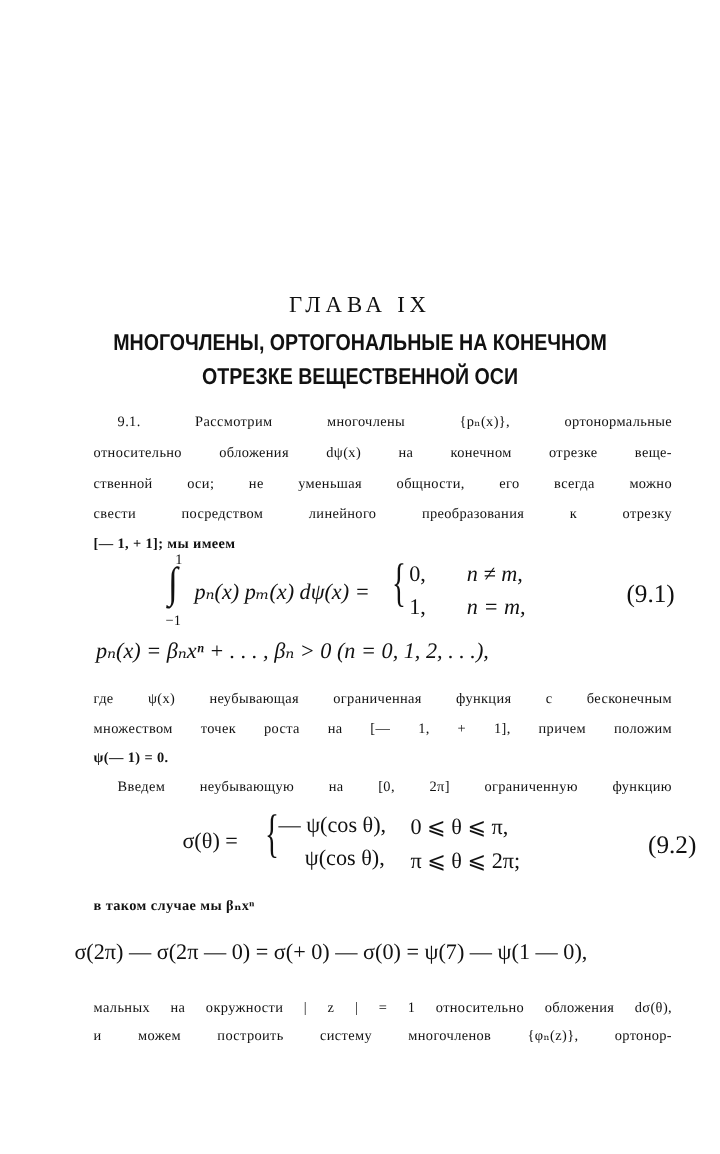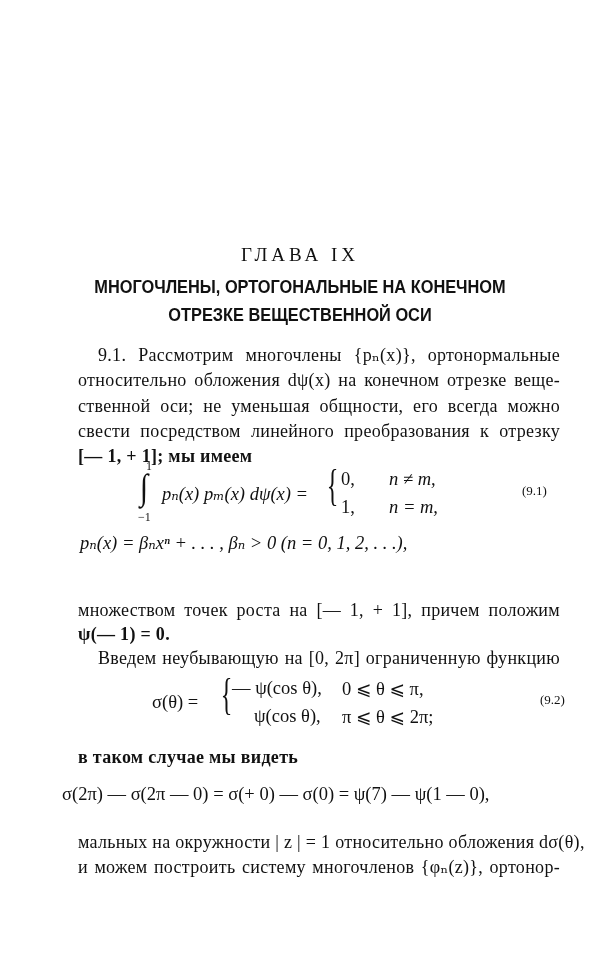--- a/index.html
+++ b/index.html
@@ -15,28 +15,28 @@
     font-size: 19px; letter-spacing: 4px;
   }
   .title {
     left: 0; width: 600px; text-align: center;
     font-family: "Liberation Sans", "DejaVu Sans", sans-serif;
     font-weight: bold; font-size: 19px; transform: scaleX(0.86);
   }
   .t1 { top: 276px; }
   .t2 { top: 304px; }
   .line {
-    left: 78px; width: 482px; font-size: 18px; text-align: justify;
+    left: 78px; width: 482px; font-size: 12px; text-align: justify;
     text-align-last: justify; letter-spacing: 0.3px;
   }
   .line.first { left: 98px; width: 462px; }
   .line.plain { text-align: left; text-align-last: left; font-weight: bold; }
   i, .it { font-style: italic; }
   .eq { font-size: 18.5px; }
-  .eqnum { font-size: 13px; left: 516px; }
+  .eqnum { font-size: 21px; left: 516px; }
   .integral { font-size: 30px; transform: scaleY(1.2); }
   .lim { font-size: 12px; }
   .brace { font-size: 44px; transform: scaleX(0.55); font-weight: lighter; }
 </style>
 </head>
 <body>
 
 <div class="page">
 
   <div class="abs chapter">ГЛАВА IX</div>
@@ -55,32 +55,33 @@
   <div class="abs eq it" style="left:162px; top:483px">pₙ(x) pₘ(x) dψ(x) =</div>
   <div class="abs brace" style="left:322px; top:460px">{</div>
   <div class="abs eq" style="left:341px; top:469px">0,</div>
   <div class="abs eq it" style="left:389px; top:469px">n ≠ m,</div>
   <div class="abs eq" style="left:341px; top:497px">1,</div>
   <div class="abs eq it" style="left:389px; top:497px">n = m,</div>
   <div class="abs eqnum" style="left:522px; top:483px">(9.1)</div>
 
   <div class="abs eq it" style="left:80px; top:532px">pₙ(x) = βₙxⁿ + . . . ,   βₙ &gt; 0   (n = 0, 1, 2, . . .),</div>
 
+  <div class="abs line" style="top:575px">где ψ(x) неубывающая ограниченная функция с бесконечным</div>
   <div class="abs line" style="top:600px">множеством точек роста на [— 1, + 1], причем положим</div>
   <div class="abs line plain" style="top:624px">ψ(— 1) = 0.</div>
   <div class="abs line first" style="top:648px">Введем неубывающую на [0, 2π] ограниченную функцию</div>
 
   <div class="abs eq" style="left:152px; top:692px">σ(θ) =</div>
   <div class="abs brace" style="left:216px; top:669px">{</div>
   <div class="abs eq" style="left:232px; top:678px">— ψ(cos θ),</div>
   <div class="abs eq" style="left:342px; top:678px">0 ⩽ θ ⩽ π,</div>
   <div class="abs eq" style="left:254px; top:706px">ψ(cos θ),</div>
   <div class="abs eq" style="left:342px; top:706px">π ⩽ θ ⩽ 2π;</div>
   <div class="abs eqnum" style="left:540px; top:692px">(9.2)</div>
 
-  <div class="abs line plain" style="top:747px">в таком случае мы видеть</div>
+  <div class="abs line plain" style="top:747px">в таком случае мы βₙxⁿ</div>
 
   <div class="abs eq" style="left:62px; top:784px">σ(2π) — σ(2π — 0) = σ(+ 0) — σ(0) = ψ(7) — ψ(1 — 0),</div>
 
   <div class="abs line" style="top:856px">и можем построить систему многочленов {φₙ(z)}, ортонор-</div>
   <div class="abs line" style="top:832px">мальных на окружности | z | = 1 относительно обложения dσ(θ),</div>
 
 </div>
 
 </body></html>

